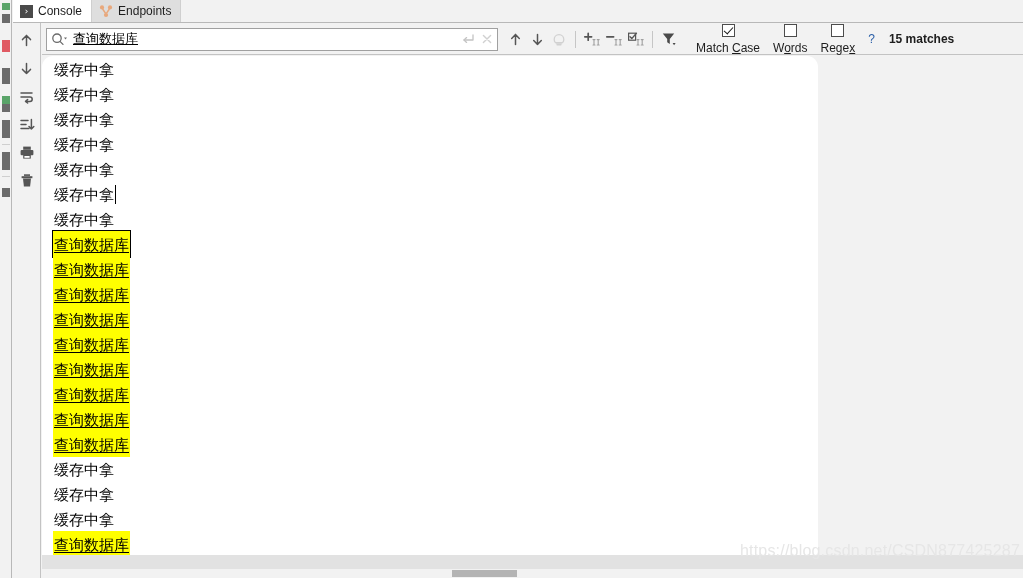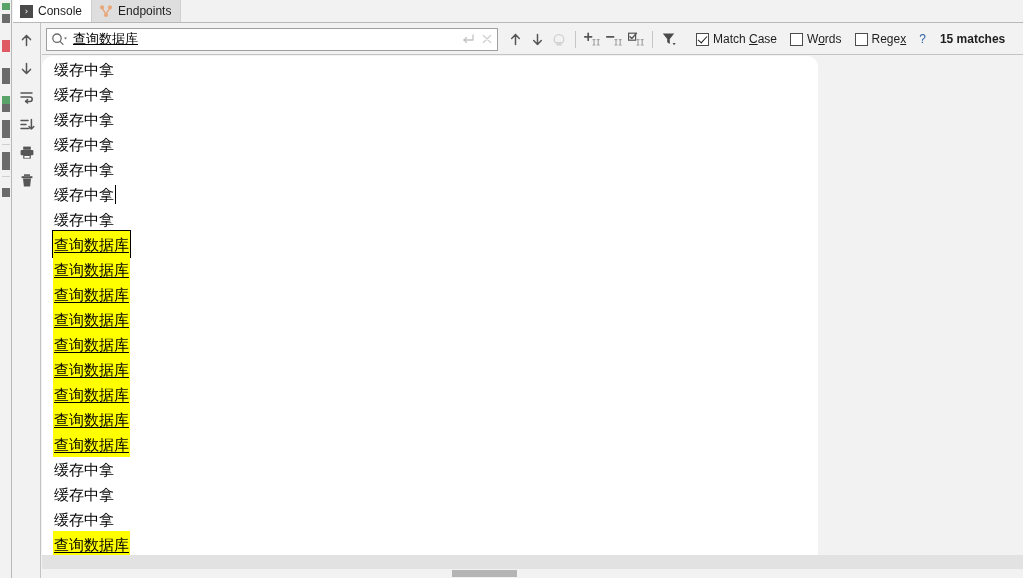--- a/index.html
+++ b/index.html
@@ -148,20 +148,21 @@
     cursor: default;
   }
   .tbtn.disabled { opacity: .45; }
 
   .cbgroup {
     display: flex;
     align-items: center;
     gap: 4px;
     margin-right: 13px;
     cursor: default;
+    flex-direction: column;
   }
   .cbox {
     width: 13px; height: 13px;
     border: 1px solid #4c4c4c;
     background: #ffffff;
     position: relative;
     flex: none;
   }
   .cbox.checked::after {
     content: "";
@@ -448,18 +449,19 @@
       <div class="line match"><span class="txt">查询数据库</span></div>
       <div class="line"><span class="txt">缓存中拿</span></div>
       <div class="line"><span class="txt">缓存中拿</span></div>
       <div class="line"><span class="txt">缓存中拿</span></div>
       <div class="line match"><span class="txt">查询数据库</span></div>
       <div class="line"><span class="txt">缓存中拿</span></div>
     </div>
 
   <div class="lastband"></div>
 
+  <div class="watermark">https://blog.csdn.net/CSDN877425287</div>
 
   <div class="hscroll">
     <div class="hscroll-thumb"></div>
   </div>
 
 </div>
 
 </body></html>

